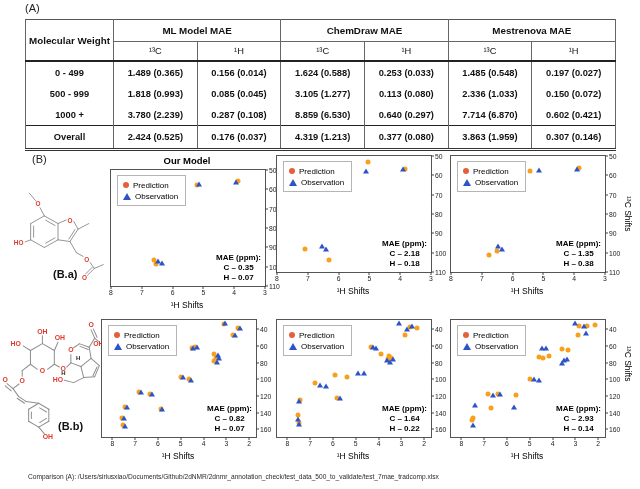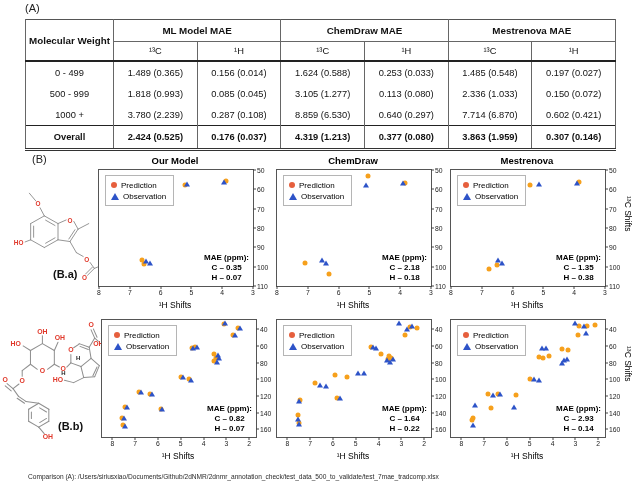--- a/index.html
+++ b/index.html
@@ -1,21 +1,21 @@
 <!DOCTYPE html>
 <html style="--pred: #f6a01c; --pred-legend: #e65f3d; --obs: #2d53c8; --bond: #8f8f8f; --hetero: #e0382a;"><head>
 <meta charset="utf-8">
 <style>
   html,body{margin:0;padding:0;background:#fff;}
   body{width:640px;height:489px;position:relative;font-family:"Liberation Sans",sans-serif;color:#111;overflow:hidden;}
   .panel-label{position:absolute;font-size:11px;color:#222;}
   
   .mae-table{position:absolute;left:25px;top:19px;width:591px;border-collapse:collapse;table-layout:fixed;
     border-left:1.5px solid #555;border-right:1.5px solid #555;border-top:1.5px solid #555;border-bottom:3px double #333;}
-  .mae-table th,.mae-table td{border-left:1px solid #666;border-right:1px solid #666;text-align:center;padding:1px 2px;font-size:9.3px;}
+  .mae-table th,.mae-table td{border-left:1px solid #666;border-right:1px solid #666;text-align:center;padding:1px 2px;font-size:9.3px;font-weight:bold;}
   .mae-table .grp{font-weight:bold;font-size:9.8px;height:19px;border-bottom:1px solid #666;}
   .mae-table .mw{font-weight:bold;font-size:9.8px;border-bottom:2px solid #222;}
   .mae-table .sub{height:16px;border-bottom:2px solid #222;font-weight:normal;}
   .mae-table .body-row td{height:19px;}
   .mae-table .overall-row td{height:20px;font-weight:bold;border-top:1.5px solid #222;}
   
   .panel{position:absolute;width:154px;}
   .plot-title{height:14px;text-align:center;font-size:9.5px;font-weight:bold;color:#000;}
   .plot-box{position:relative;width:154px;height:116px;border:1px solid #555;background:#fff;}
   .plot-box-b{height:117px;}
@@ -208,21 +208,21 @@
   <text class="atom" x="66.5" y="60">O</text>
   <text class="atom" x="75" y="39.5">O</text>
   <text class="atom" x="97" y="12">O</text>
   <text class="atom" x="105" y="32.5">OH</text>
   <text class="atom" x="61" y="71.5">HO</text>
   <text class="atomH" x="83" y="48">H</text>
   <text class="atomH" x="67" y="64">H</text>
 </svg>
 <div class="mol-caption" style="left:58px;top:420px;">(B.b)</div>
 
-<div class="panel" style="left:98px;top:155px;">
+<div class="panel" style="left:110px;top:155px;">
   <div class="plot-title">Our Model</div>
   <div class="plot-box">
     <div class="legend">
       <div class="lrow">
           <span class="lmark-dot"></span>
           <span class="ltext">Prediction</span>
         </div>
       <div class="lrow">
           <span class="lmark-tri"></span>
           <span class="ltext">Observation</span>
@@ -265,21 +265,20 @@
       <span class="yticklab" style="left: 100%; top: 66.6667%;">90</span>
       <span class="ytickmark" style="left: 100%; top: 83.3333%;"></span>
       <span class="yticklab" style="left: 100%; top: 83.3333%;">100</span>
       <span class="ytickmark" style="left: 100%; top: 100%;"></span>
       <span class="yticklab" style="left: 100%; top: 100%;">110</span>
     </div>
   <div class="x-axis-label">¹H Shifts</div>
 </div>
 
 <div class="panel" style="left:276px;top:155px;">
-  <div class="plot-title">ChemDraw</div>
   <div class="plot-box">
     <div class="legend">
       <div class="lrow">
           <span class="lmark-dot"></span>
           <span class="ltext">Prediction</span>
         </div>
       <div class="lrow">
           <span class="lmark-tri"></span>
           <span class="ltext">Observation</span>
         </div>
@@ -321,21 +320,20 @@
       <span class="yticklab" style="left: 100%; top: 66.6667%;">90</span>
       <span class="ytickmark" style="left: 100%; top: 83.3333%;"></span>
       <span class="yticklab" style="left: 100%; top: 83.3333%;">100</span>
       <span class="ytickmark" style="left: 100%; top: 100%;"></span>
       <span class="yticklab" style="left: 100%; top: 100%;">110</span>
     </div>
   <div class="x-axis-label">¹H Shifts</div>
 </div>
 
 <div class="panel" style="left:450px;top:155px;">
-  <div class="plot-title">Mestrenova</div>
   <div class="plot-box">
     <div class="legend">
       <div class="lrow">
           <span class="lmark-dot"></span>
           <span class="ltext">Prediction</span>
         </div>
       <div class="lrow">
           <span class="lmark-tri"></span>
           <span class="ltext">Observation</span>
         </div>

